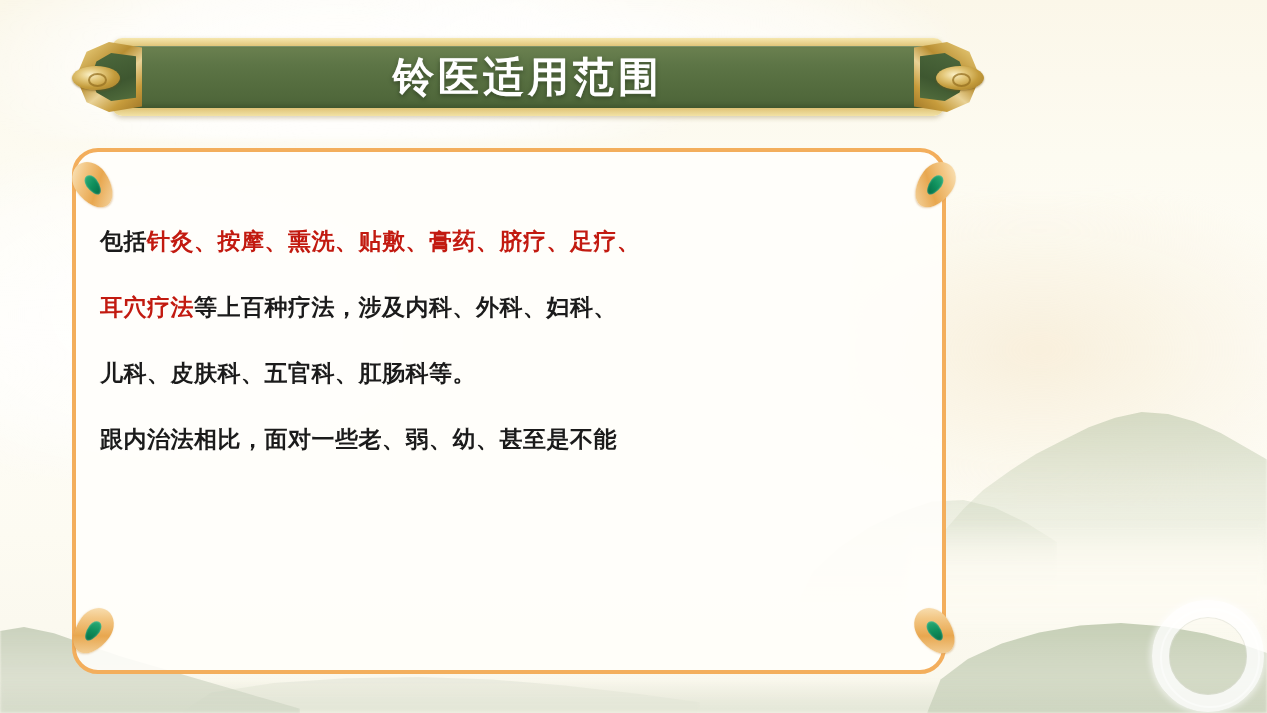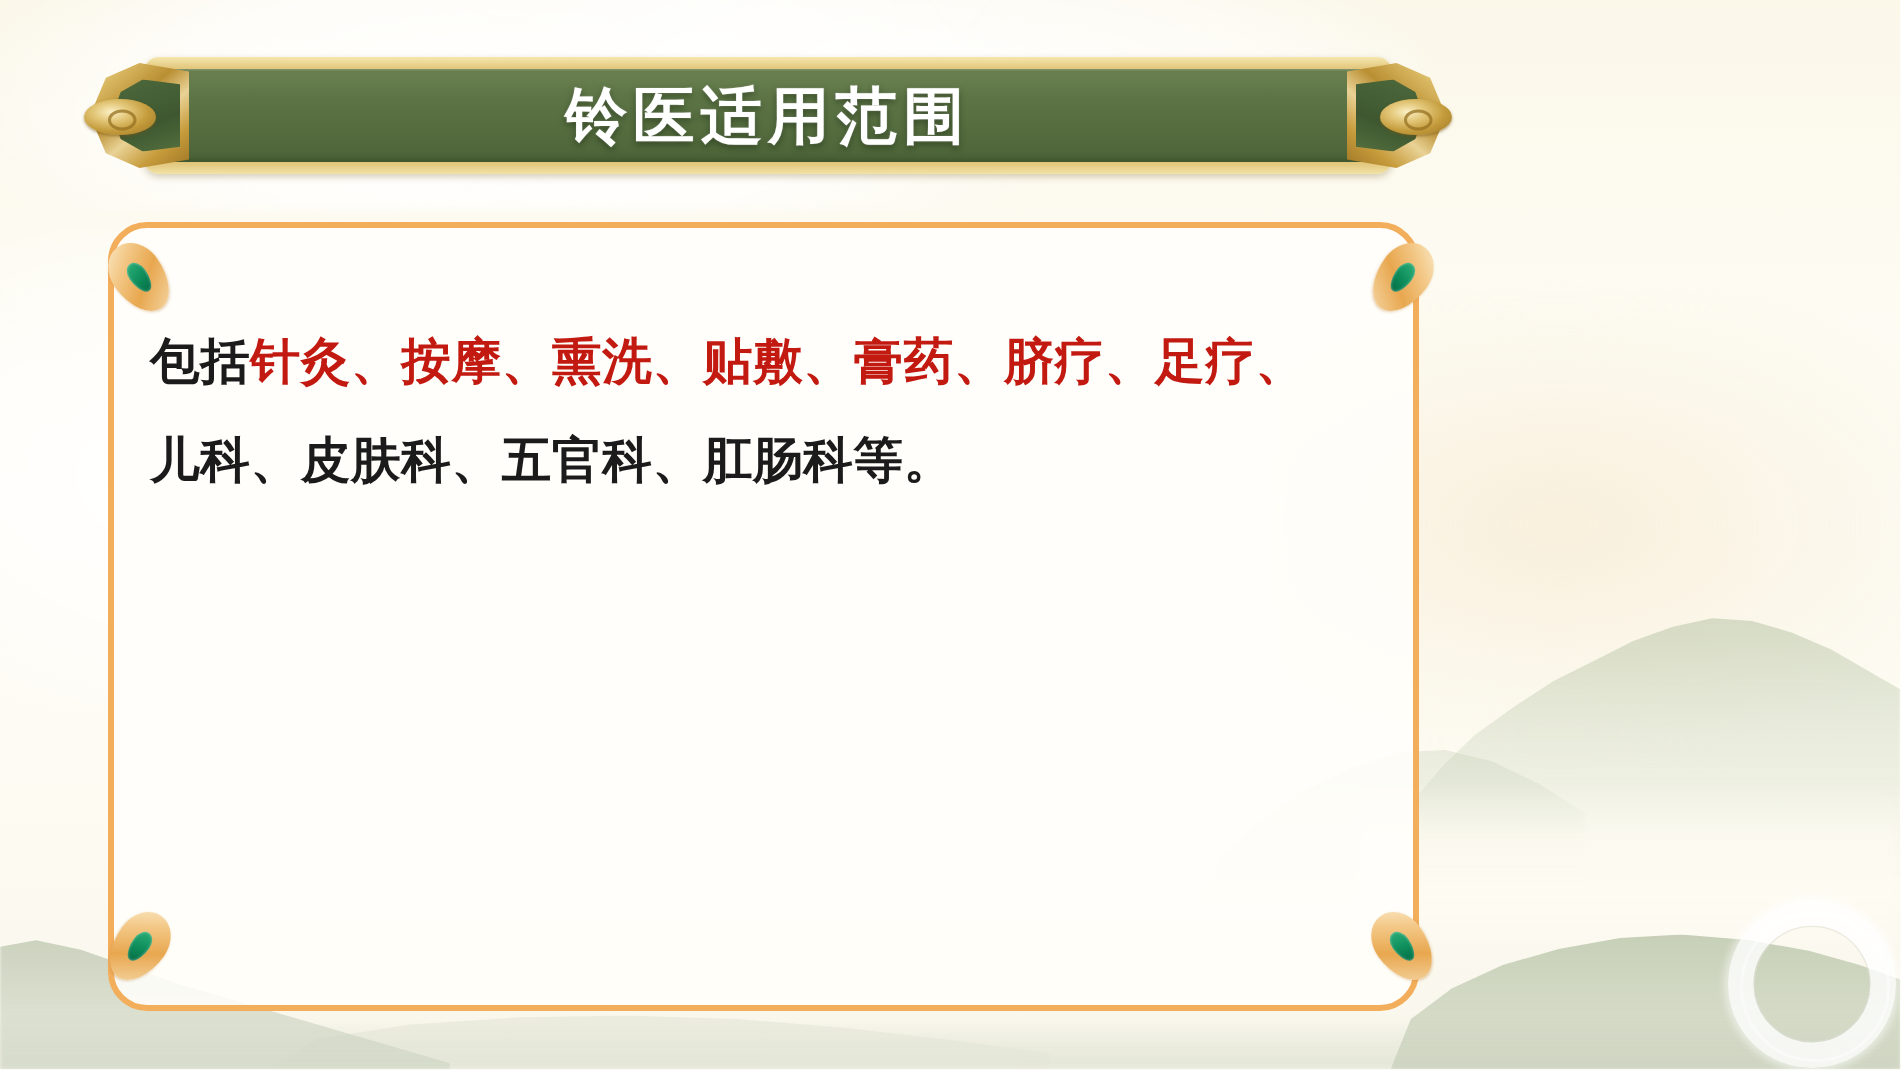--- a/index.html
+++ b/index.html
@@ -127,21 +127,21 @@
     position: absolute;
     left: -9px; top: -9px;
     width: 96px; height: 96px;
     border-radius: 50%;
     border: 2px solid rgba(255,255,255,0.45);
   }
 
   
   .banner {
     position: absolute;
-    left: 58px; top: 38px;
+    left: 74px; top: 38px;
     width: 908px; height: 78px;
   }
   .banner-end {
     position: absolute;
     top: 0;
     width: 78px; height: 78px;
   }
   .banner-end.left  { left: -4px; }
   .banner-end.right { right: -4px; }
   .banner-end-shape {
@@ -242,21 +242,21 @@
   .corner-bl { left: 76px;  top: 606px;  transform: rotate(36deg); }
   .corner-br { left: 918px; top: 606px;  transform: rotate(-36deg) scaleX(-1); }
 
   
   .body-text {
     position: absolute;
     left: 100px; top: 208px;
     width: 844px;
   }
   .line {
-    font-size: 33px;
+    font-size: 23px;
     font-weight: bold;
     color: #1b1b1b;
     line-height: 66px;
     white-space: nowrap;
     letter-spacing: 0.5px;
   }
   .hl { color: #c21a10; }
 </style>
 </head>
 <body>
@@ -311,16 +311,18 @@
     <div class="pod"></div>
     <div class="gem"></div>
   </div>
   <div class="corner-gem corner-br">
     <div class="pod"></div>
     <div class="gem"></div>
   </div>
 
   <div class="body-text" id="body-text">
       <div class="line"><span>包括</span><span class="hl">针灸、按摩、熏洗、贴敷、膏药、脐疗、足疗、</span></div>
+      <div class="line"><span class="hl">耳穴疗法</span><span>等上百种疗法，涉及内科、外科、妇科、</span></div>
       <div class="line"><span>儿科、皮肤科、五官科、肛肠科等。</span></div>
+      <div class="line"><span>跟内治法相比，面对一些老、弱、幼、甚至是不能</span></div>
     </div>
 
 </div>
 
 </body></html>

